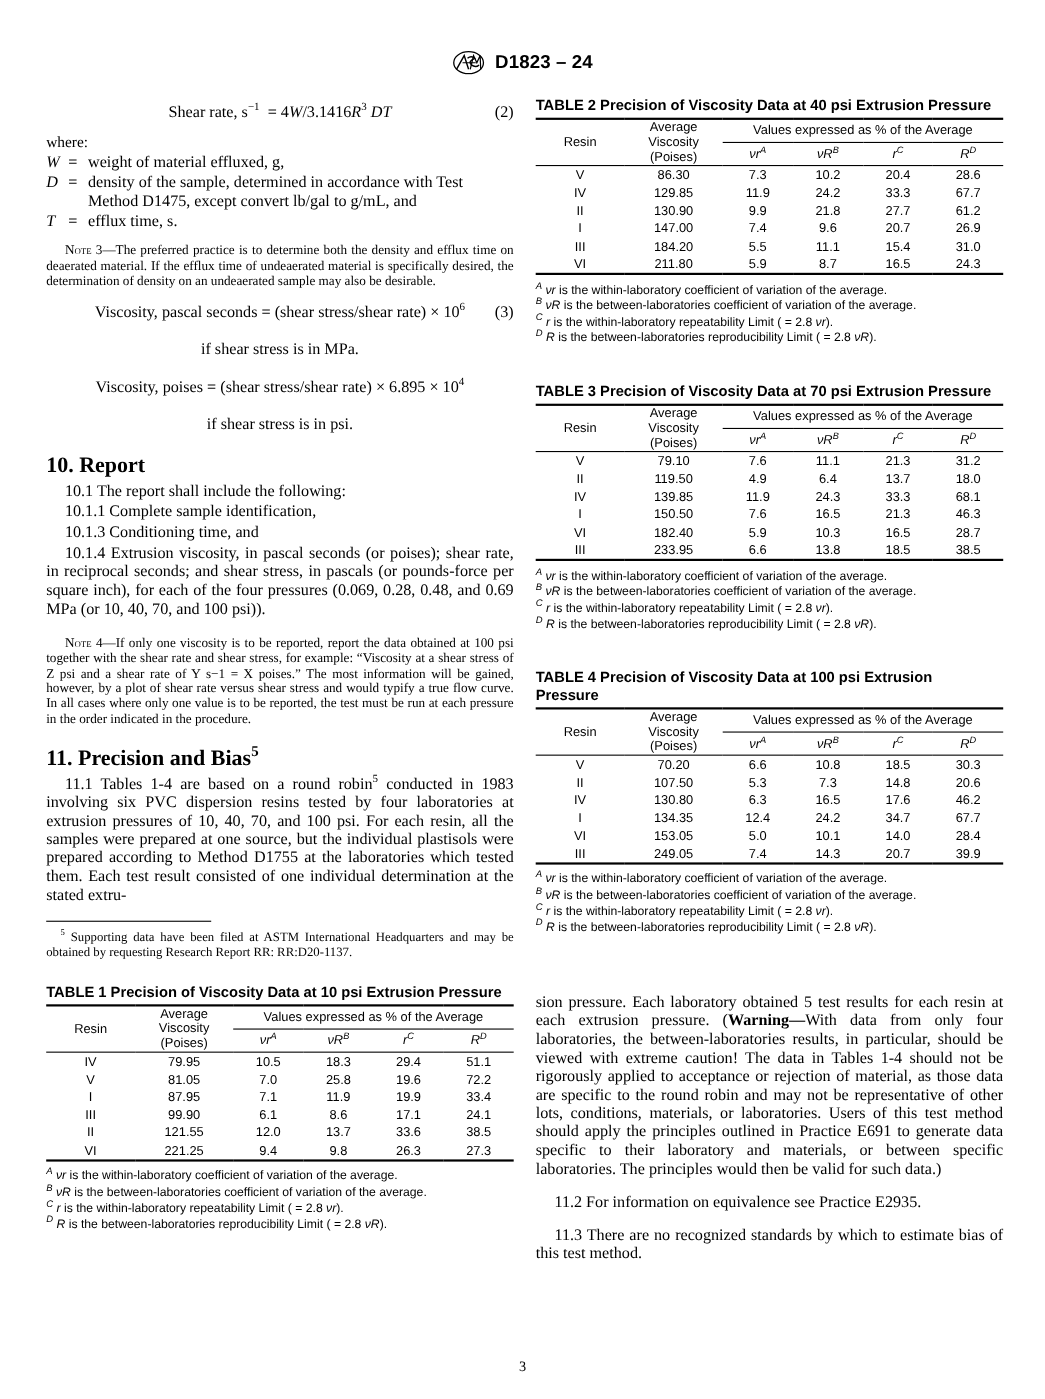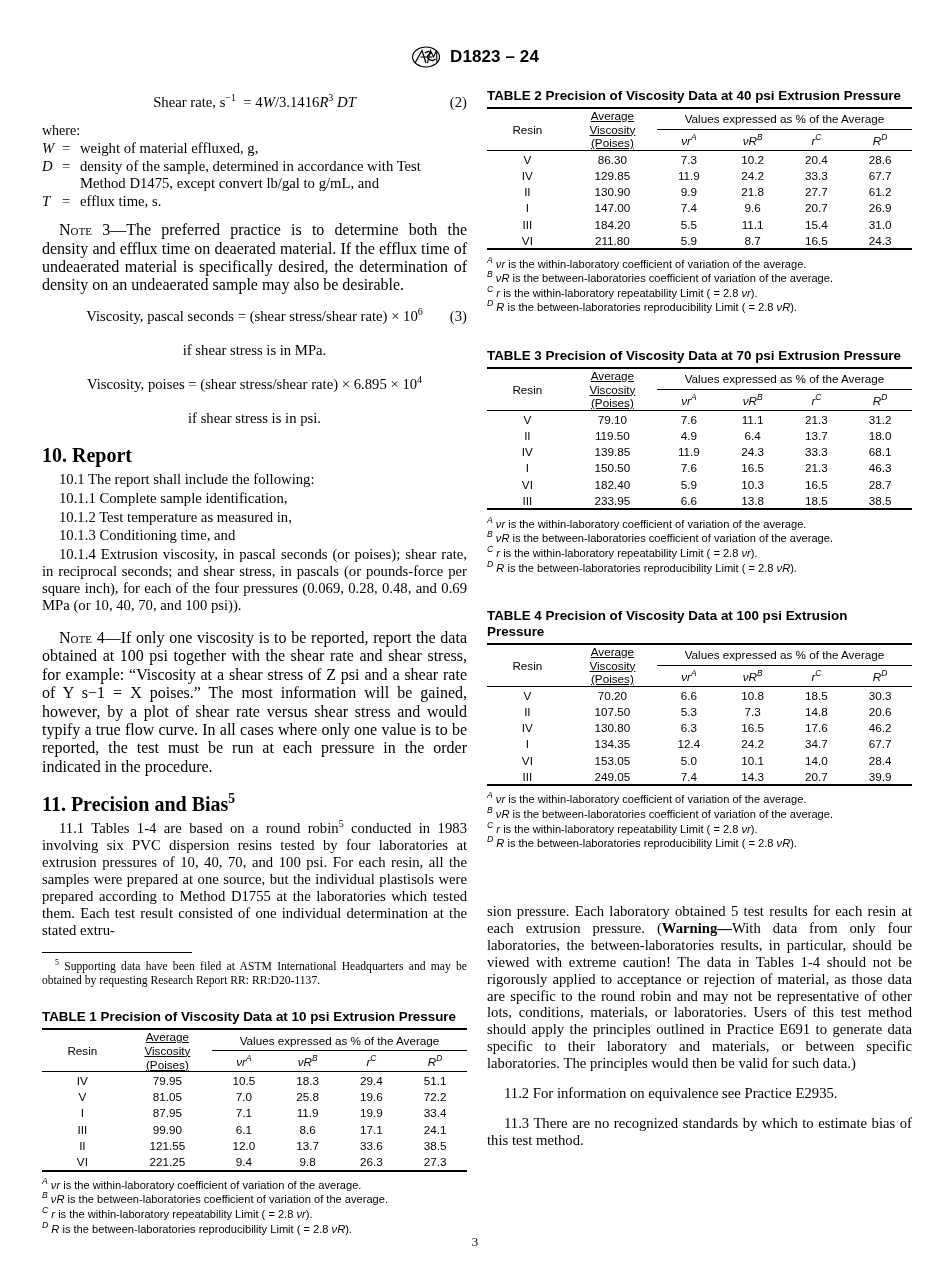--- a/index.html
+++ b/index.html
@@ -79,21 +79,21 @@
   }
   table.defs td {
     vertical-align: top;
     padding: 0 0 1px 0;
     line-height: 1.16;
   }
   table.defs td.sym { width: 20px; font-style: italic; }
   table.defs td.eqs { width: 18px; }
 
   .note {
-    font-size: 16px;
+    font-size: 12px;
     line-height: 1.15;
     text-align: justify;
     text-indent: 17px;
     margin-top: 10px;
   }
   .note .notelabel { font-variant: small-caps; }
 
   .sect-head {
     font-weight: bold;
     font-size: 20px;
@@ -144,21 +144,21 @@
   table.data .top-rule td  { border-top: 2.4px solid #000; padding:0; height:0; font-size:0; line-height:0;}
   table.data .mid-rule td  { border-top: 1px solid #000; padding:0; height:0; font-size:0; line-height:0;}
   table.data .bot-rule td  { border-top: 2.4px solid #000; padding:0; height:0; font-size:0; line-height:0;}
 
   table.data th, table.data td {
     text-align: center;
     padding: 0;
     font-weight: normal;
   }
   .hd-resin { vertical-align: middle; }
-  .hd-avg { vertical-align: top; line-height: 1.18; padding-top: 2px; text-decoration: underline;}
+  .hd-avg { vertical-align: top; line-height: 1.18; padding-top: 2px;}
   .hd-span {
     border-bottom: 1px solid #000;
     padding: 2px 0 2px 0;
   }
   .hd-sub { padding: 3px 0 3px 0; font-style: normal; }
   .hd-sub i { font-style: italic; }
   .hd-sub sup { font-style: italic; font-size: 0.72em; }
   table.data tbody.rows td { padding: 1.6px 0 1.6px 0; }
   .col-resin { width: 19%; }
   .col-visc  { width: 21%; }
@@ -243,21 +243,20 @@
     <div class="eq" style="margin-top:17px;">
       <span>Viscosity, poises = (shear stress/shear rate) × 6.895 × 10<sup>4</sup></span>
     </div>
 
     <div class="eq" style="margin-top:17px;">if shear stress is in psi.</div>
 
     <div class="sect-head">10.  Report</div>
 
     <div class="para">10.1  The report shall include the following:</div>
     <div class="para">10.1.1  Complete sample identification,</div>
-    <div class="para">10.1.2  Test temperature as measured in,</div>
     <div class="para">10.1.3  Conditioning time, and</div>
     <div class="para">10.1.4  Extrusion viscosity, in pascal seconds (or poises); shear rate, in reciprocal seconds; and shear stress, in pascals (or pounds-force per square inch), for each of the four pressures (0.069, 0.28, 0.48, and 0.69 MPa (or 10, 40, 70, and 100 psi)).</div>
 
     <div class="note" style="margin-top:15px;"><span class="notelabel">Note 4—</span><span>If only one viscosity is to be reported, report the data obtained at 100 psi together with the shear rate and shear stress, for example: “Viscosity at a shear stress of Z psi and a shear rate of Y s−1 = X poises.” The most information will be gained, however, by a plot of shear rate versus shear stress and would typify a true flow curve. In all cases where only one value is to be reported, the test must be run at each pressure in the order indicated in the procedure.</span></div>
 
     <div class="sect-head"><span>11.  Precision and Bias</span><sup>5</sup></div>
 
     <div class="para">11.1  <span class="red">Tables 1-4</span> are based on a round robin<sup>5</sup> conducted in 1983 involving six PVC dispersion resins tested by four laboratories at extrusion pressures of 10, 40, 70, and 100 psi. For each resin, all the samples were prepared at one source, but the individual plastisols were prepared according to Method <span class="red">D1755</span> at the laboratories which tested them. Each test result consisted of one individual determination at the stated extru-</div>
 
     <div class="fn-rule"></div>

